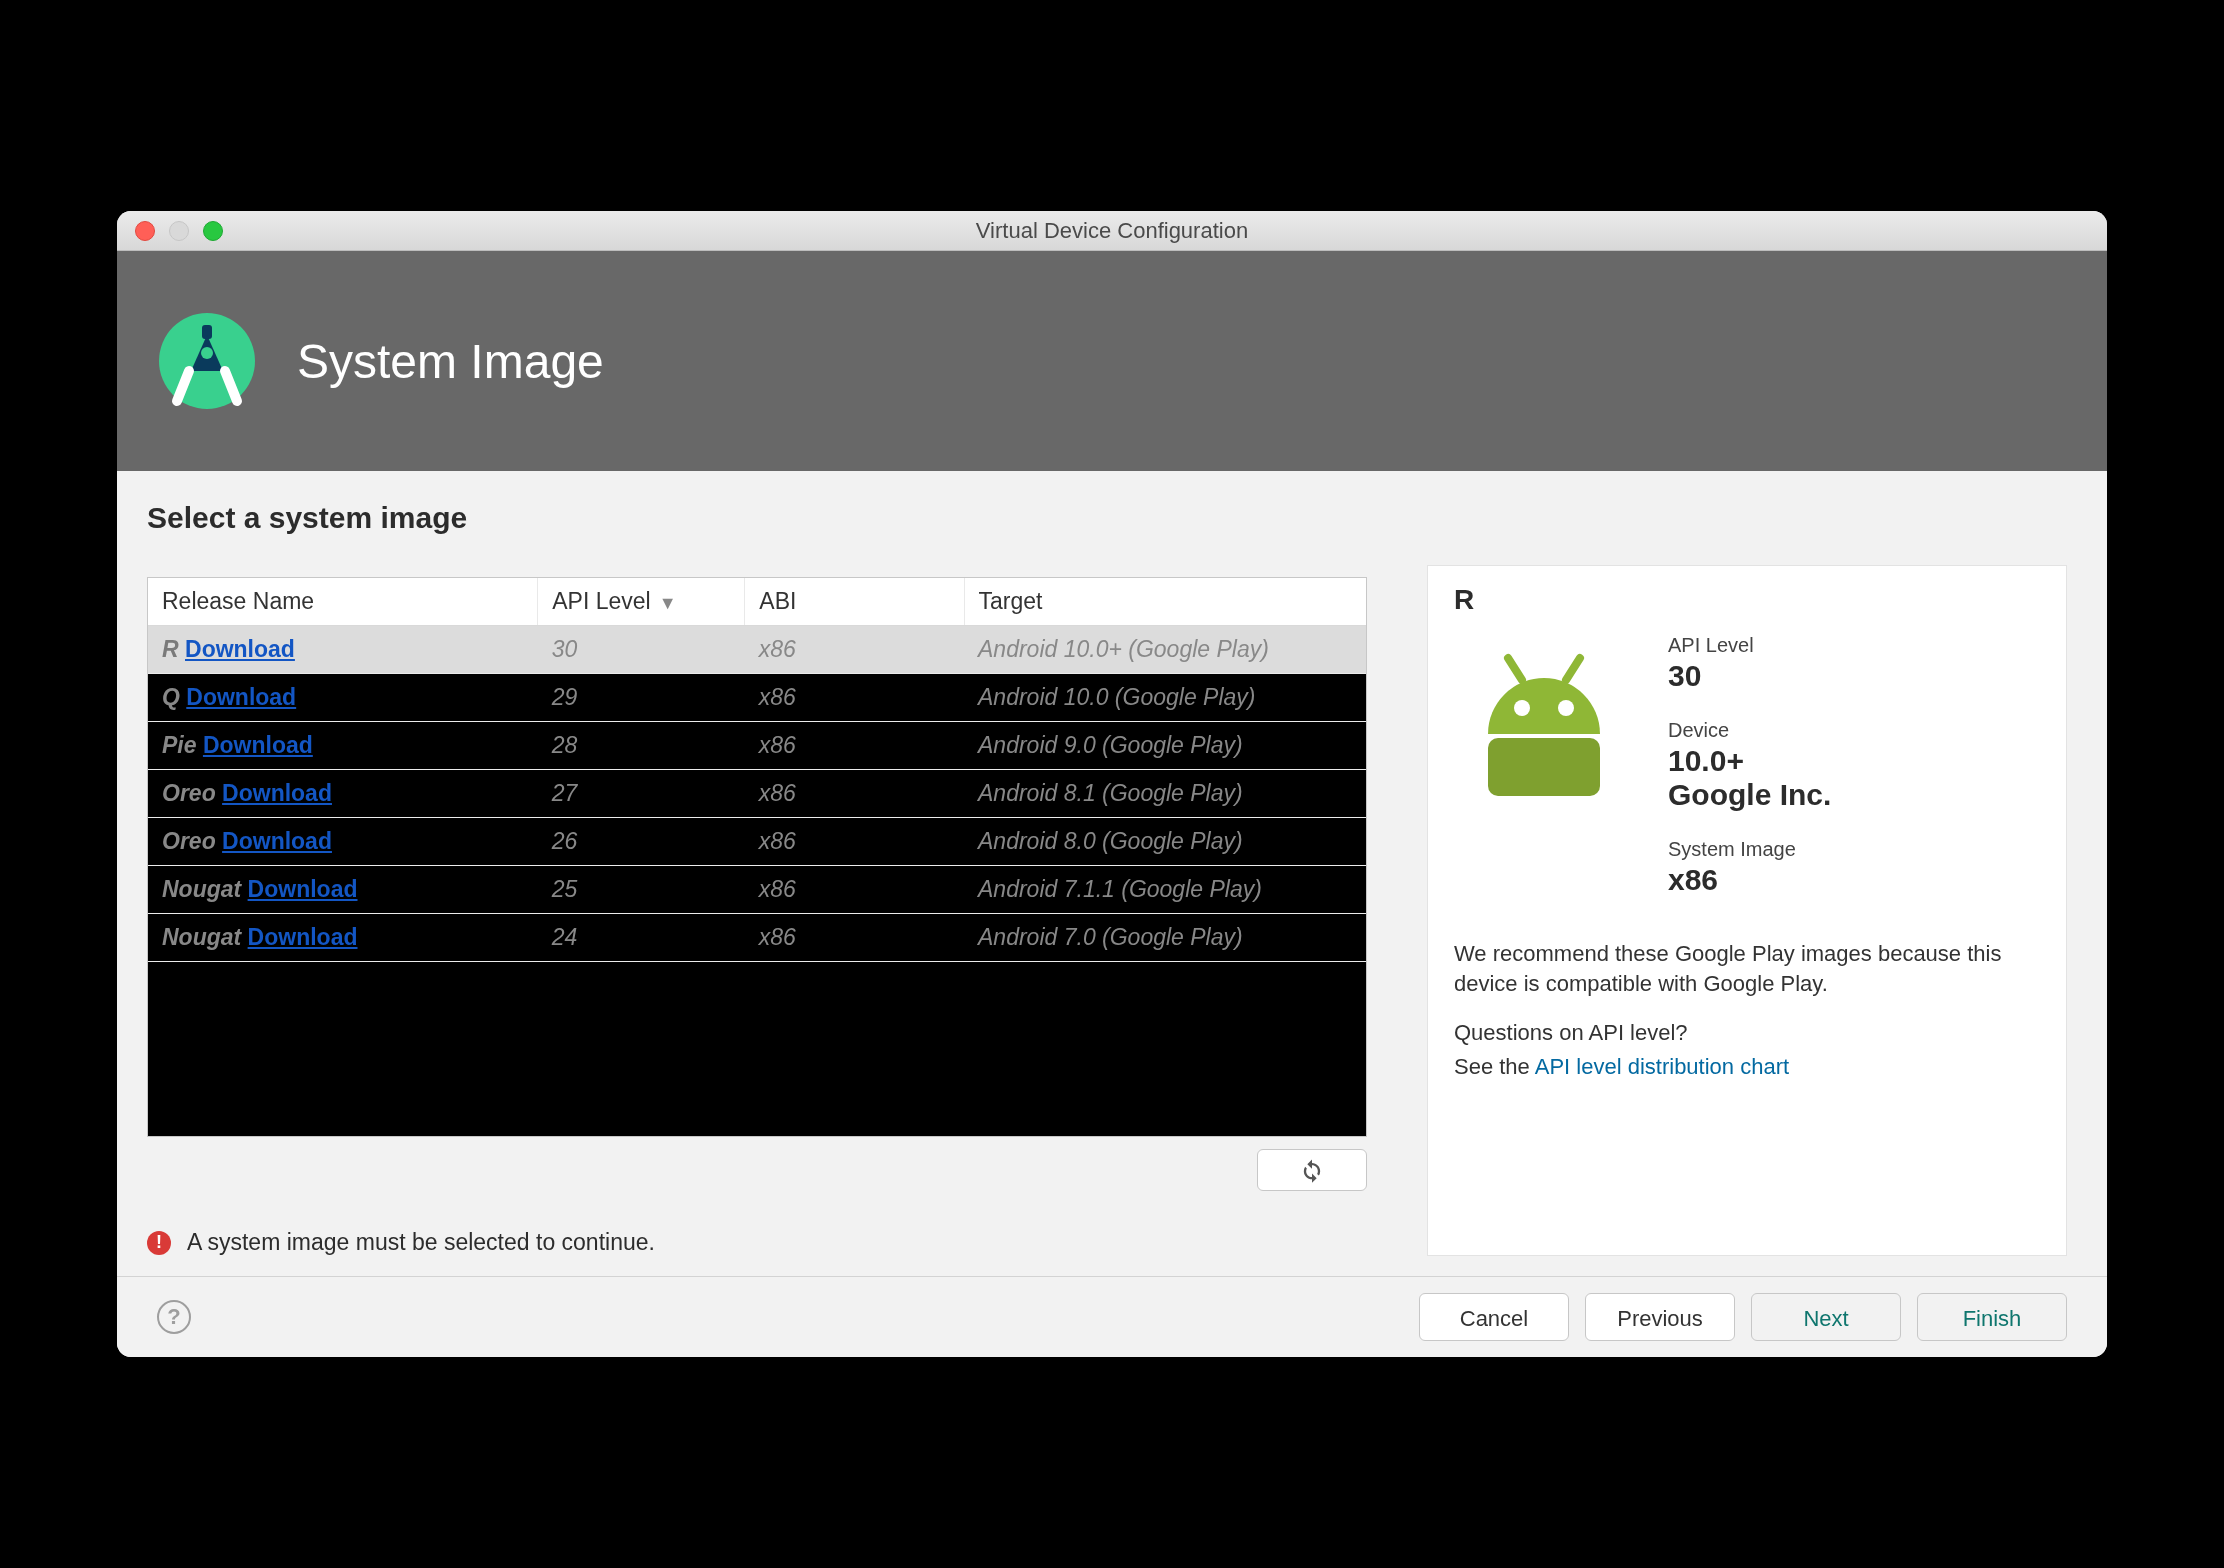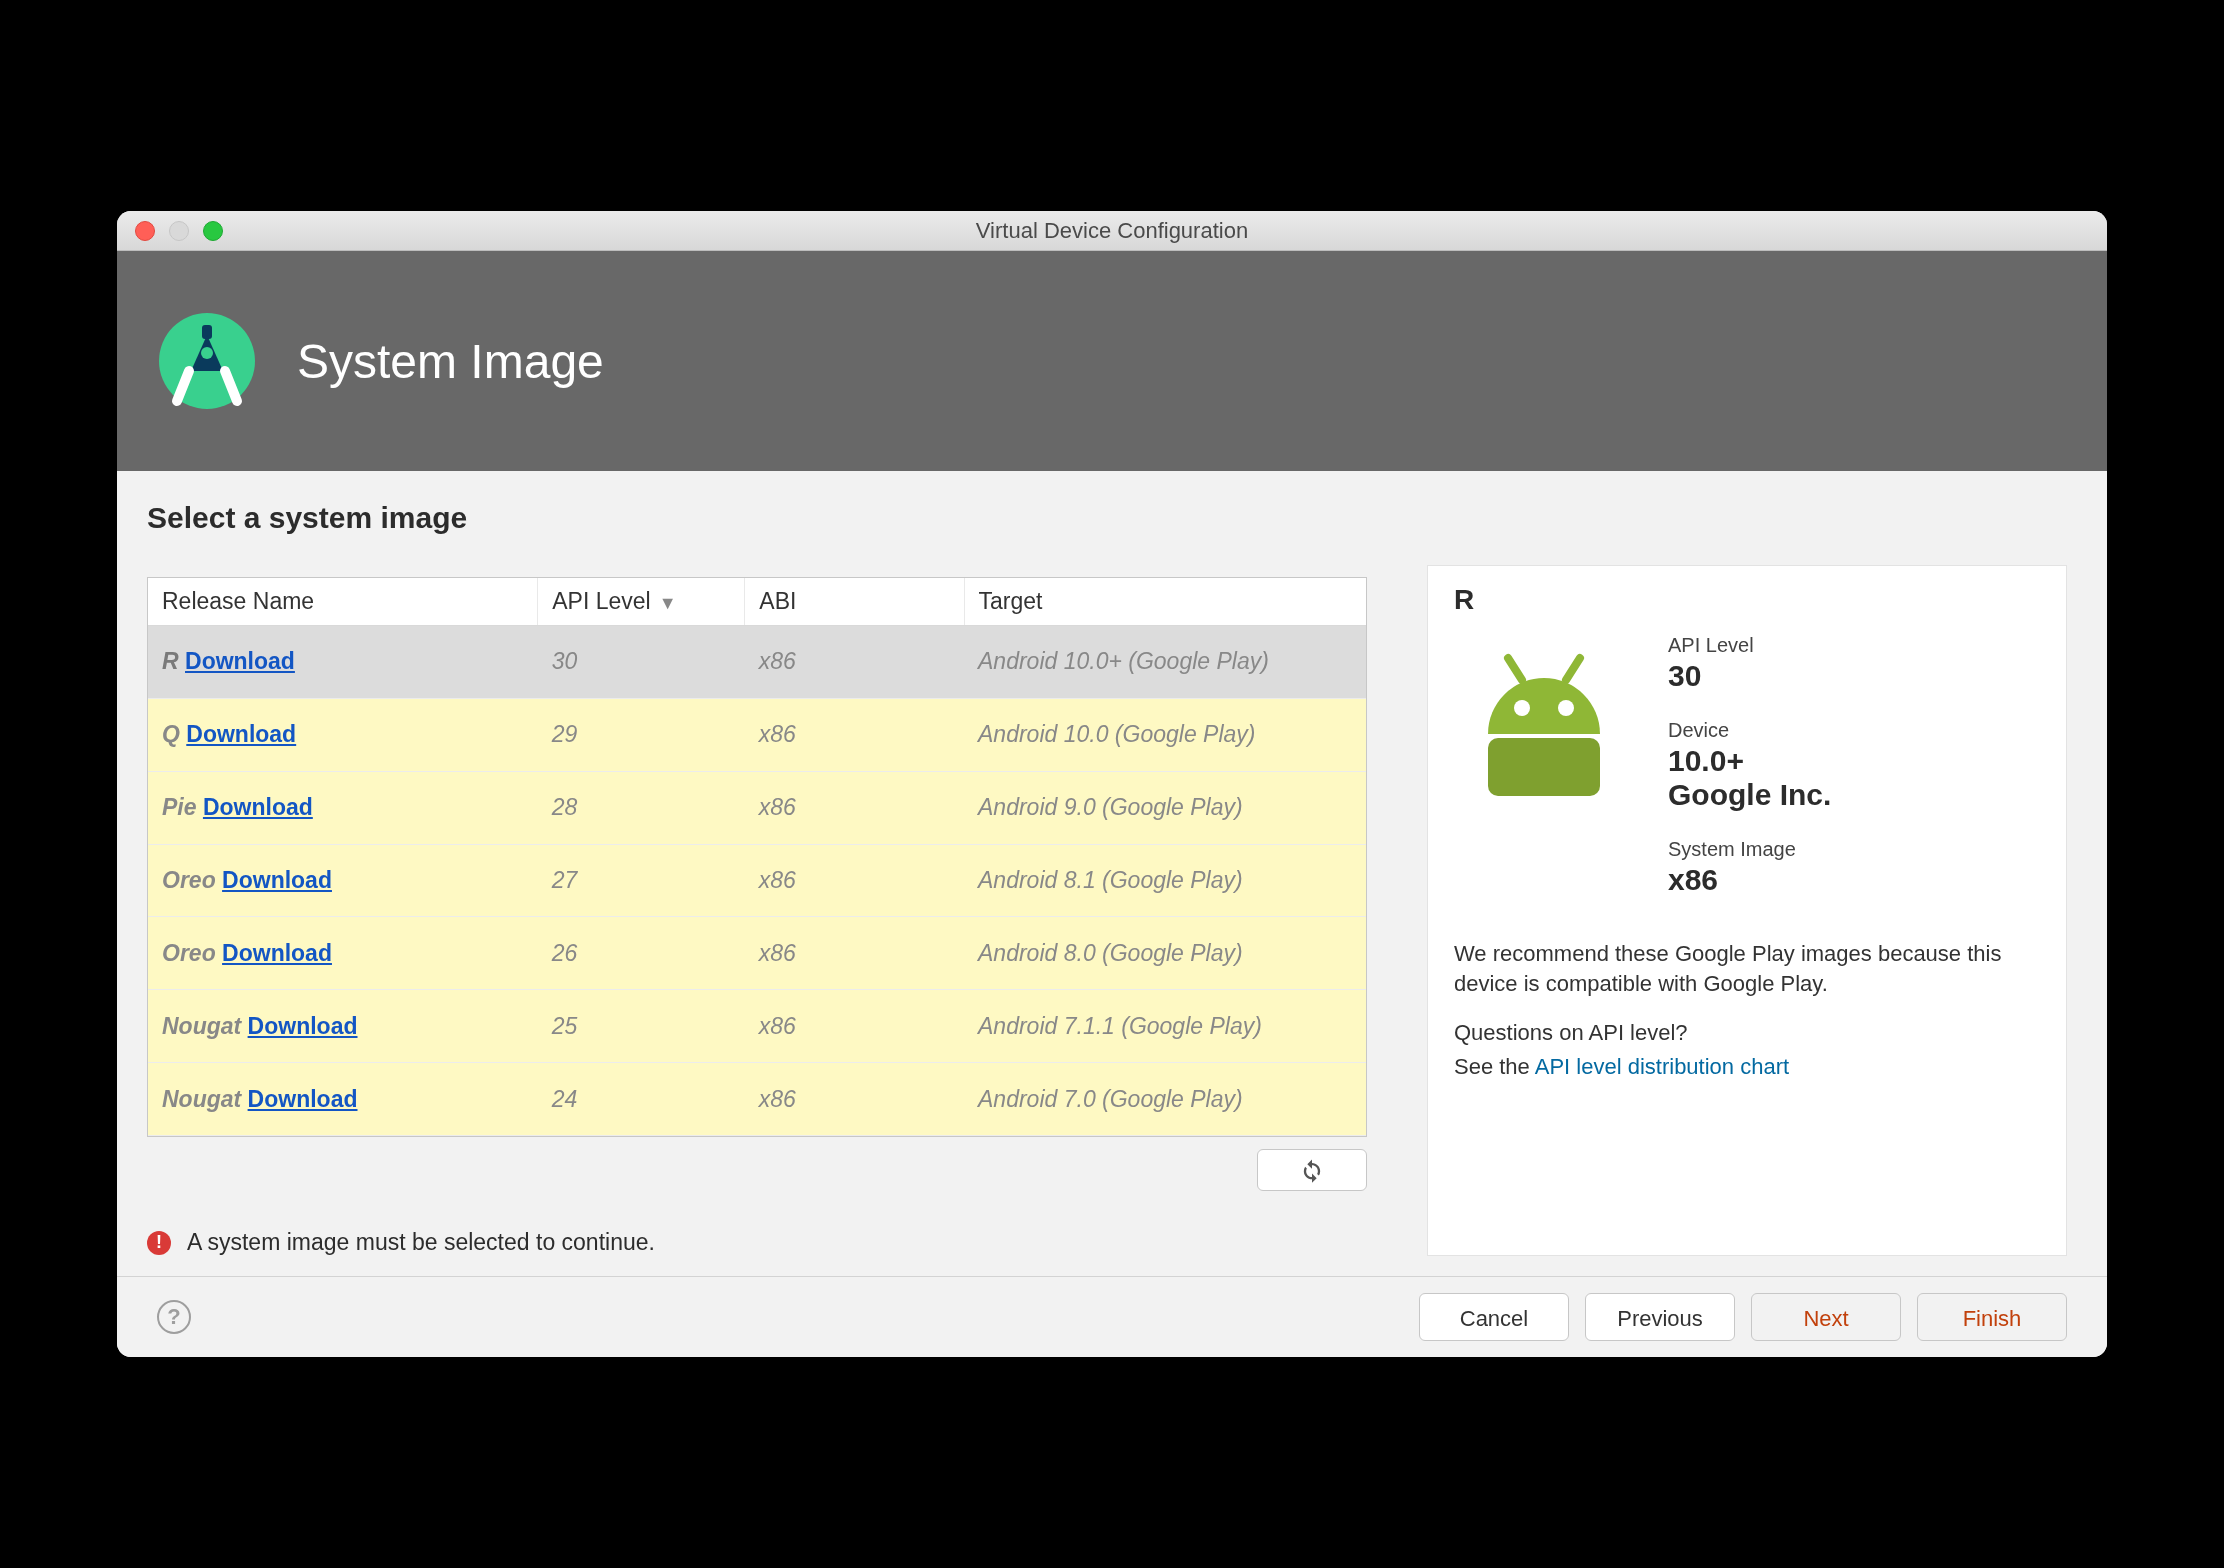--- a/index.html
+++ b/index.html
@@ -71,24 +71,25 @@
     .tab {
       padding: 10px 26px 14px 26px;
       font-size: 23px;
       color: #333;
       cursor: pointer;
       border-bottom: 4px solid transparent;
     }
     .tab.active { border-bottom-color: #3a7ed2; }
     .table-wrap {
       border: 1px solid #c7c7c7;
-      background: #fef9c3;
+      background: #000000;
       margin-top: 12px;
       min-height: 560px;
       display: flex;
+      flex-direction: column;
     }
     .table { width: 100%; border-collapse: collapse; font-size: 23px; }
     .table th {
       text-align: left;
       font-weight: 400;
       color: #333;
       padding: 10px 14px;
       border-bottom: 1px solid #d9d9d9;
       border-right: 1px solid #e9e9e9;
       background: #fff;
@@ -140,21 +141,21 @@
     .btn {
       min-width: 150px; height: 48px;
       border: 1px solid #c7c7c7;
       background: #fff;
       border-radius: 6px;
       font-size: 22px;
       color: #333;
       cursor: pointer;
       padding: 12px 24px;
     }
-    .btn.disabled { background: #f2f2f2; color: #c2410c; cursor: default; text-align: center; }
+    .btn.disabled { background: #f2f2f2; color: #0f766e; cursor: default; text-align: center; }
     .right h2 { font-size: 28px; font-weight: 700; color: #2c2c2c; margin-bottom: 18px; }
     .detail-row { display: flex; gap: 34px; margin-bottom: 16px; }
     .detail-row .info { flex: 1; }
     .kv { margin-bottom: 26px; }
     .kv .k { font-size: 20px; color: #444; margin-bottom: 2px; }
     .kv .v { font-size: 30px; font-weight: 700; color: #2c2c2c; }
     .desc { font-size: 22px; color: #333; line-height: 1.35; margin-bottom: 22px; }
     .q { font-size: 22px; color: #333; margin-bottom: 8px; }
     .link { color: #0369a1; text-decoration: none; }
     .android-robot { width: 180px; }

